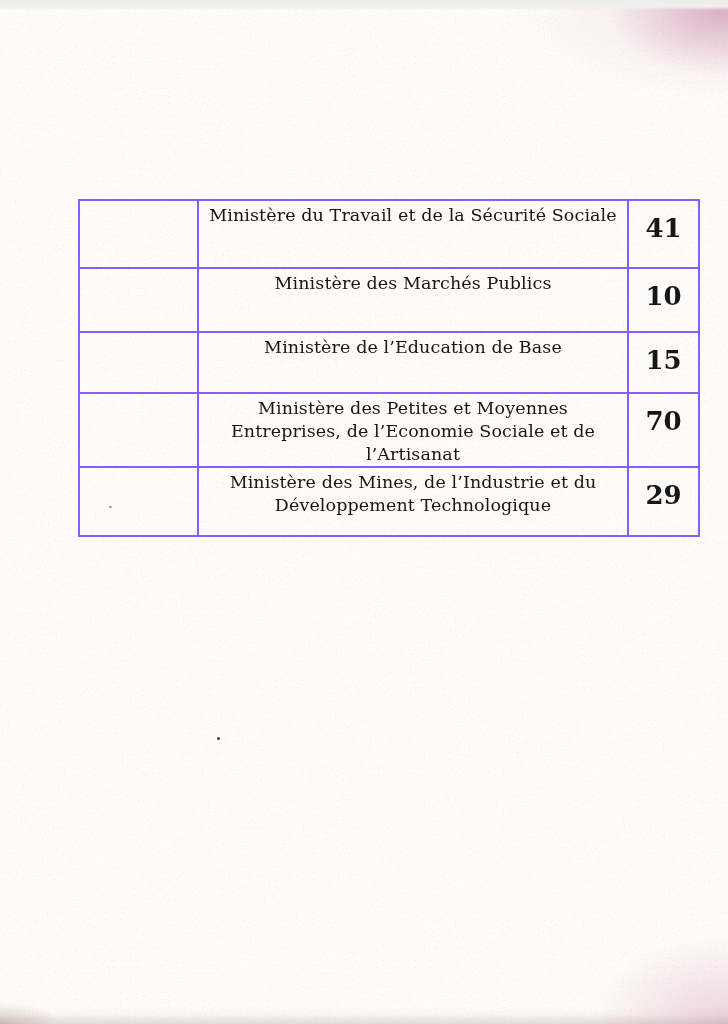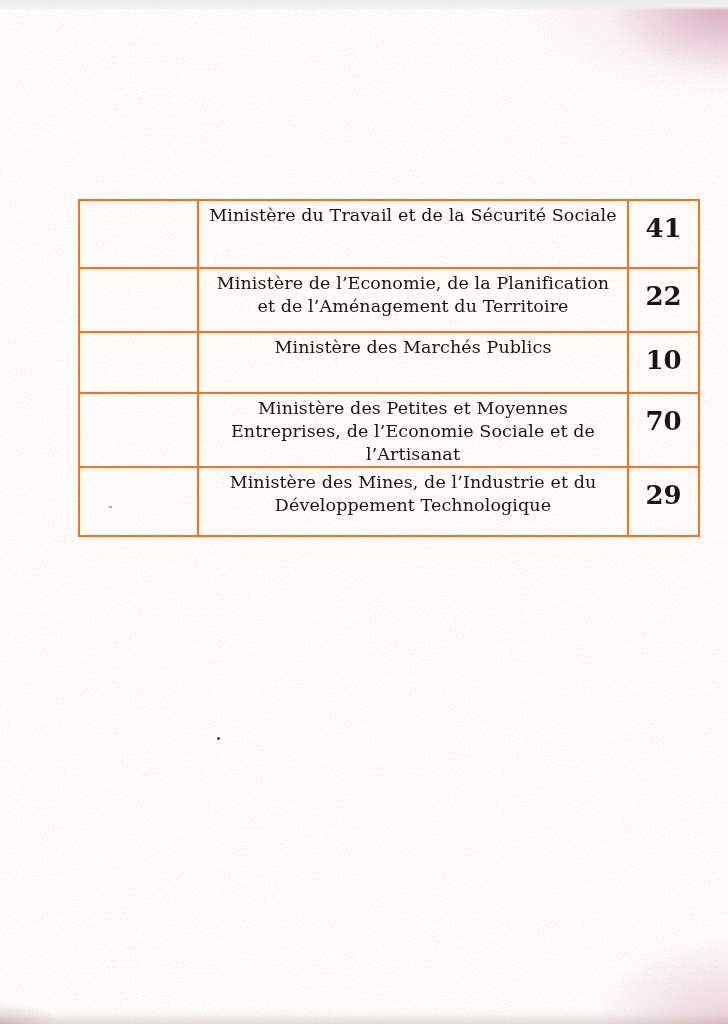--- a/index.html
+++ b/index.html
@@ -77,21 +77,21 @@
     position: absolute;
     top: 199px;
     left: 78px;
     border-collapse: collapse;
     table-layout: fixed;
     width: 594px;
     z-index: 3;
     color: #161616;
   }
   table.ministry-table td {
-    border: 2px solid #f97316;
+    border: 2px solid #8b5cf6;
     vertical-align: top;
     overflow: hidden;
   }
   td.col-blank  { width: 115px; }
   td.col-name   { width: 412px; text-align: center; padding: 3px 8px 0 8px;
                   font-size: 17.5px; line-height: 23px; letter-spacing: 0.1px; }
   td.col-count  { width: 67px;  text-align: center; padding-top: 13px;
                   font-size: 26px; font-weight: bold; line-height: 28px;
                   font-family: "DejaVu Serif", "Liberation Serif", serif; }
 
@@ -150,32 +150,32 @@
   <div class="stray-dot-left-cell"></div>
 
   <table class="ministry-table">
     <tbody>
     <tr>
       <td class="col-blank"></td>
       <td class="col-name">Ministère du Travail et de la Sécurité Sociale</td>
       <td class="col-count">41</td>
     </tr>
 
-    <tr>
-      <td class="col-blank"></td>
-      <td class="col-name">Ministère de l’Economie, de la Planification et de l’Aménagement du Territoire</td>
-      <td class="col-count">22</td>
-    </tr>
 
     <tr>
       <td class="col-blank"></td>
       <td class="col-name">Ministère des Marchés Publics</td>
       <td class="col-count">10</td>
     </tr>
 
+    <tr>
+      <td class="col-blank"></td>
+      <td class="col-name">Ministère de l’Education de Base</td>
+      <td class="col-count">15</td>
+    </tr>
 
 
 
     <tr>
       <td class="col-blank"></td>
       <td class="col-name">Ministère des Petites et Moyennes Entreprises, de l’Economie Sociale et de l’Artisanat</td>
       <td class="col-count">70</td>
     </tr>
 
     <tr>

